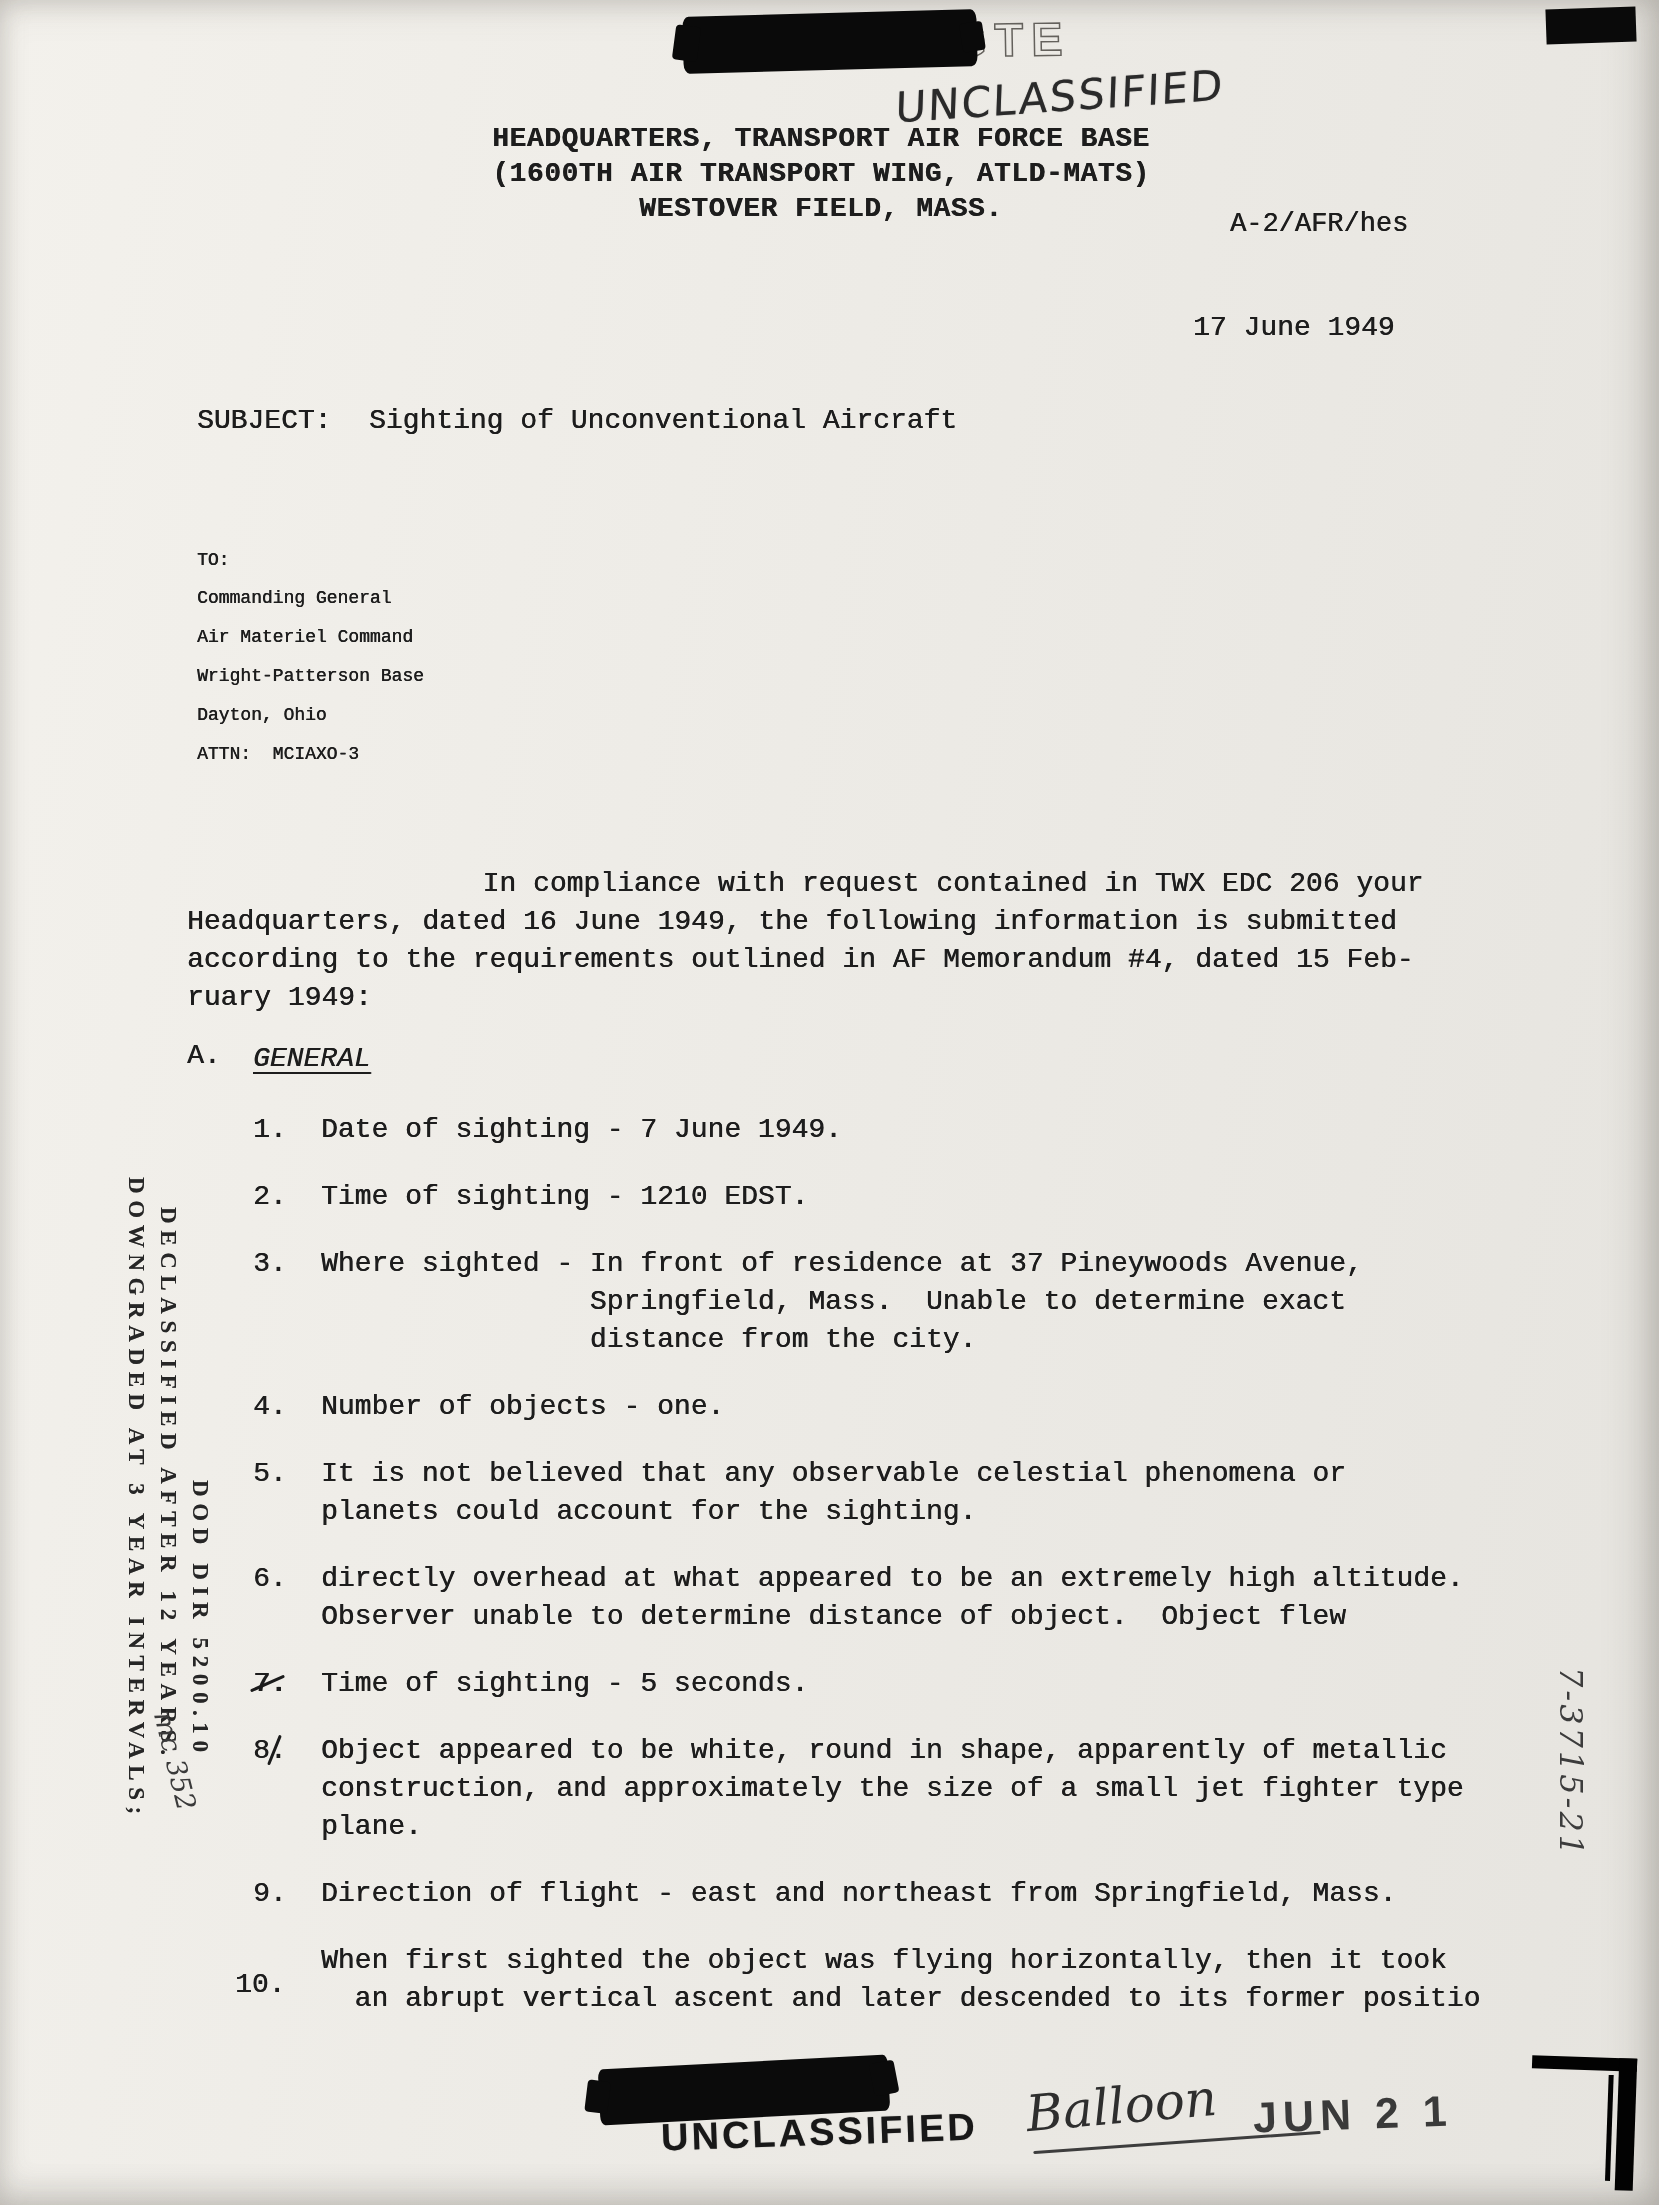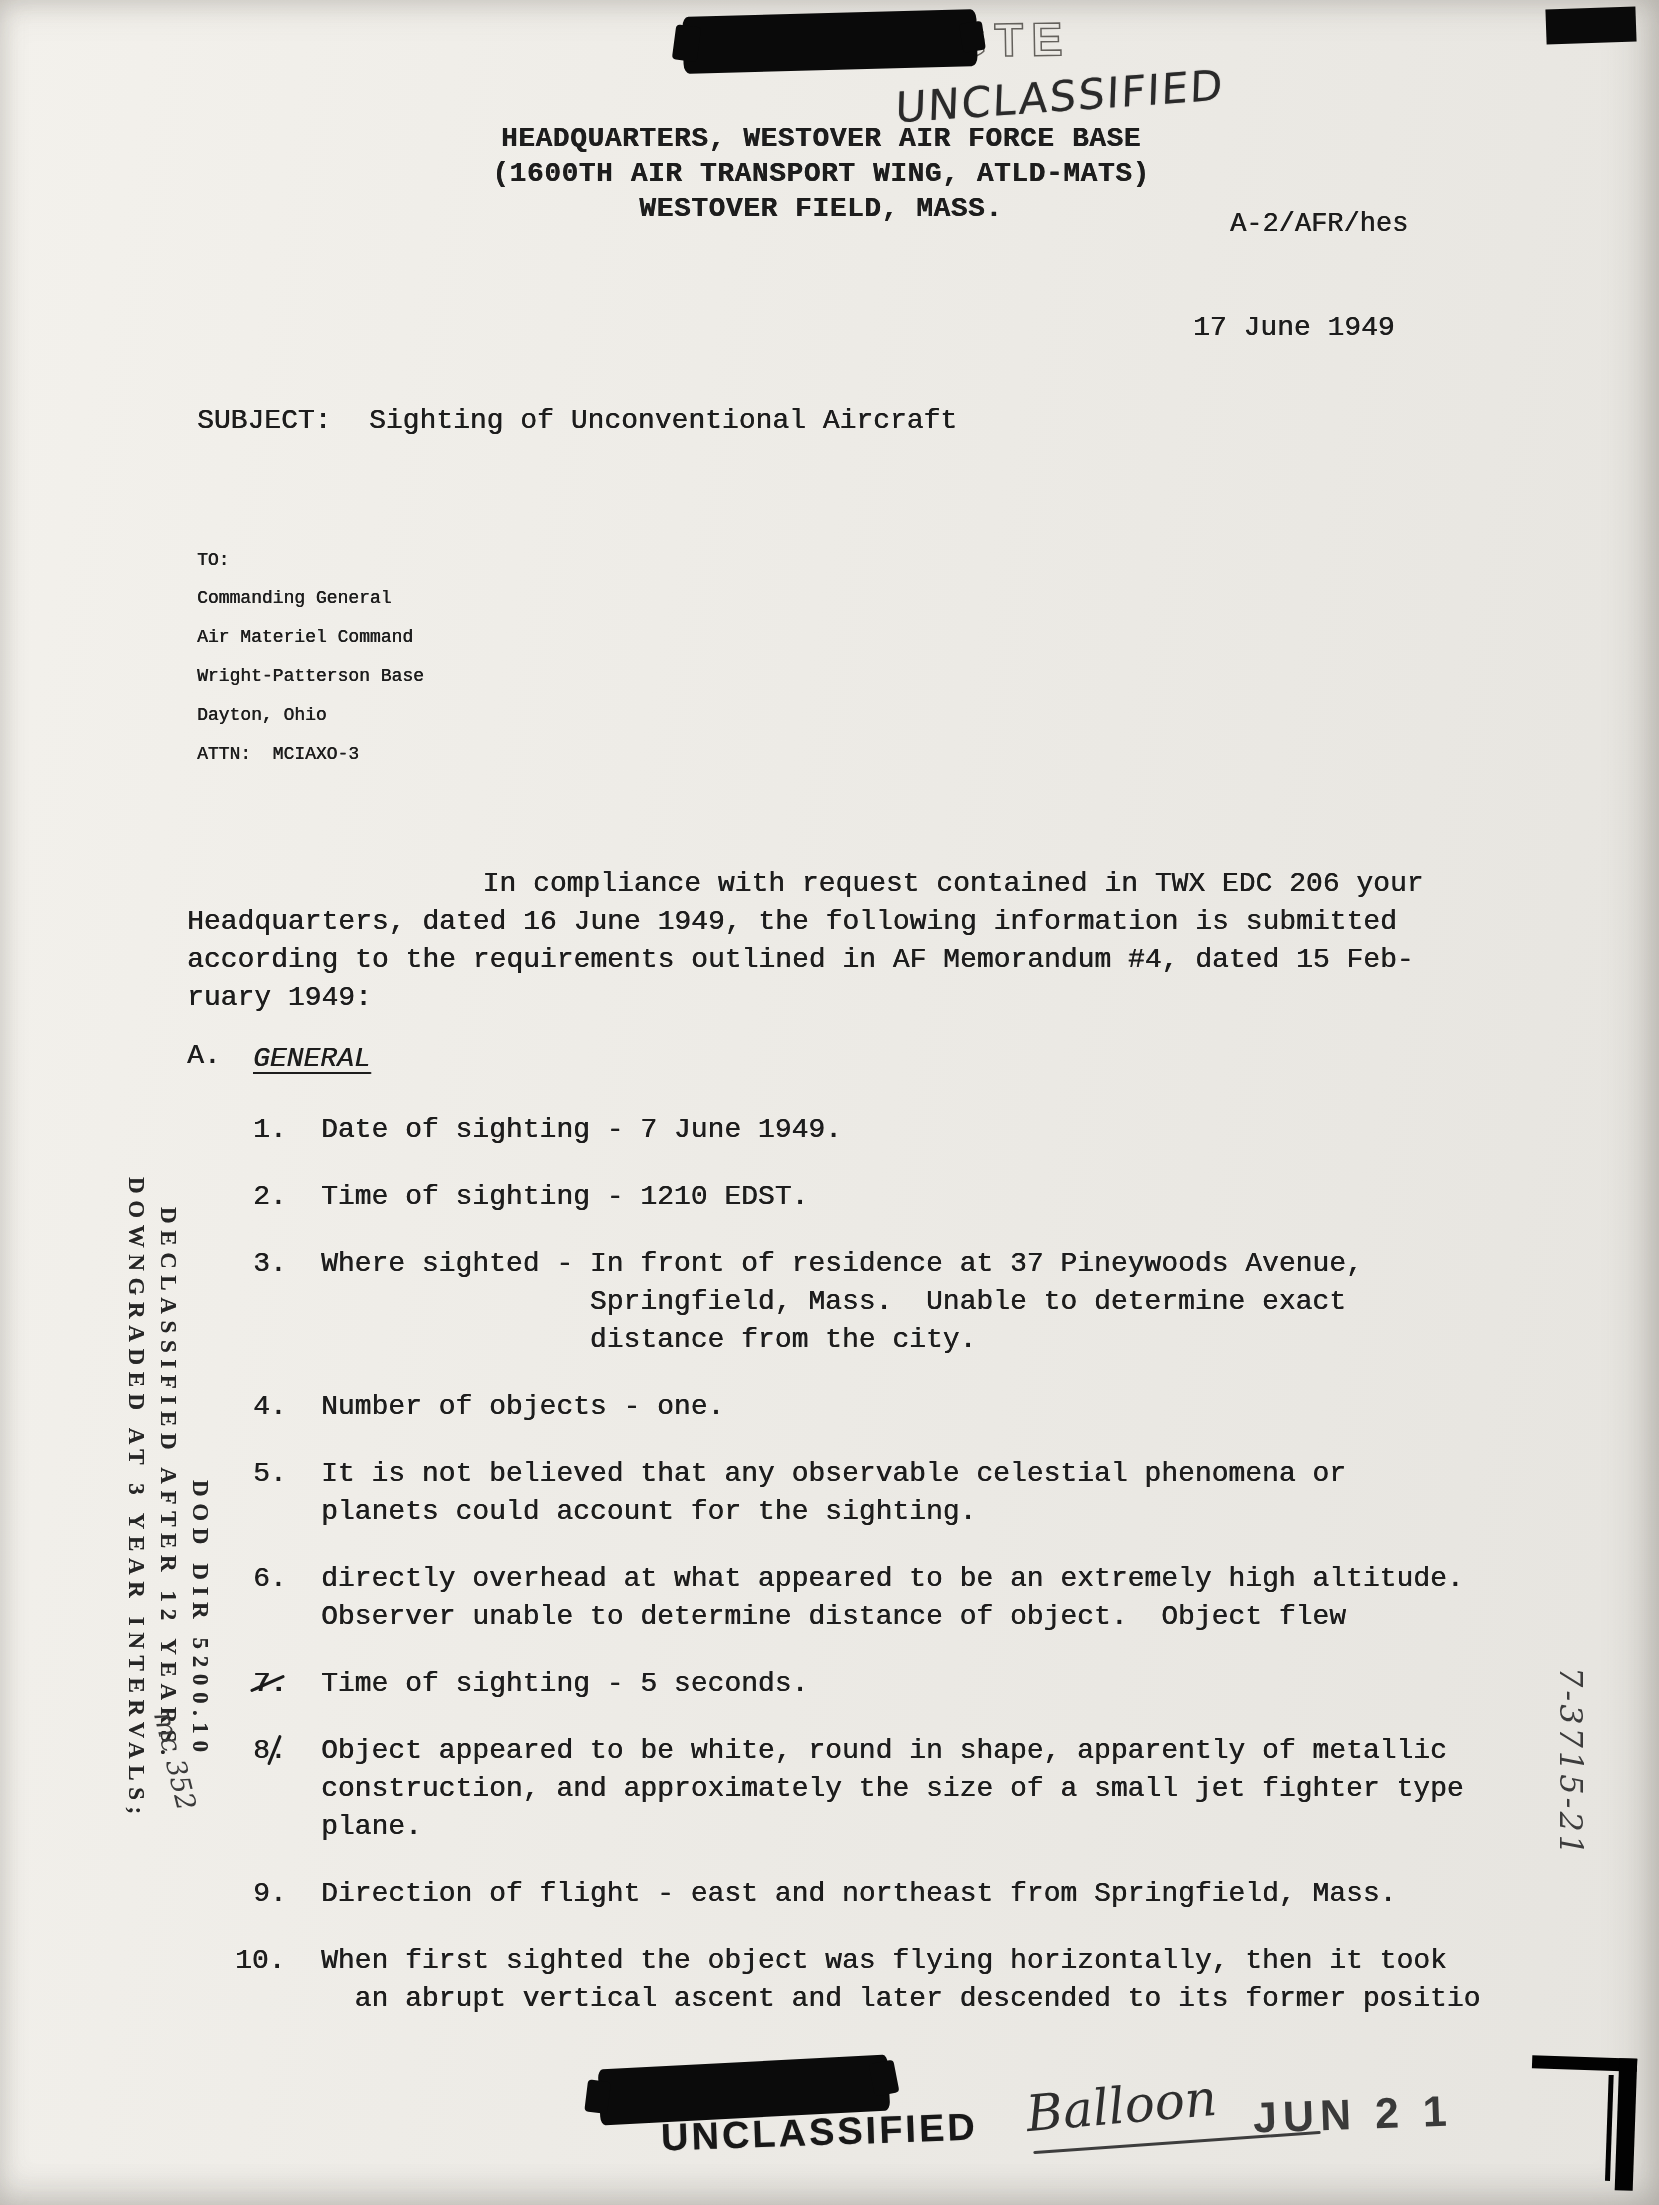--- a/index.html
+++ b/index.html
@@ -42,21 +42,21 @@
 
   
   .body-block { position:absolute; left:187px; top:865px; width:1364px; font-size:28px; }
   .l-ind10 { padding-left:10ch;text-align:center; }
   .section-head { margin-top:23px; display:flex; }
   .sec-label { width:66px; flex-shrink:0; white-space:pre; text-shadow:0.4px 0 0 currentColor; }
   .sec-title { text-decoration:underline; text-decoration-thickness:2px; text-underline-offset:6px; white-space:pre; line-height:38px; text-shadow:0.4px 0 0 currentColor;font-style:italic; }
   .list { margin-top:33px; }
   .item { display:flex; margin-bottom:29px; }
   .num { display:inline-block; margin-left:66px; width:68px; flex-shrink:0; white-space:pre; line-height:38px; text-shadow:0.4px 0 0 currentColor; position:relative; }
-  .item.i10 .num { margin-left:48px; width:86px; }
+  .item.i10 .num { margin-left:48px; width:86px;margin-top:24px; }
   .ind16 { padding-left:16ch; }
   .ind2 { padding-left:2ch; }
   .num.strike7 { text-shadow:1.3px 0 0 currentColor; }
   .num.strike7::before { content:""; position:absolute; left:-4px; top:17px; width:37px; height:3px; background:#1b1b1b; transform:rotate(-24deg); border-radius:1.5px; }
   .num.slash8::before { content:""; position:absolute; left:20px; top:2px; width:2.5px; height:32px; background:#1b1b1b; transform:rotate(22deg); border-radius:1.5px; }
 
   
   .margin-stamp { position:absolute; left:120px; top:1177px; height:667px;
     writing-mode:vertical-lr; text-orientation:sideways;
     font-family:"Liberation Serif",serif; font-weight:bold; font-size:23px; letter-spacing:6.6px; color:#262626; line-height:32px;
@@ -87,21 +87,21 @@
 <body>
 
 <div class="page">
 
   <div class="tr-bar"></div>
   <div class="stamp-partial">GTE</div>
   <div class="redact-top"></div>
   <div class="unclass-top">UNCLASSIFIED</div>
 
   <div class="hq">
-    <div class="hq-l">HEADQUARTERS, WESTOVER AIR FORCE BASE</div>
+    <div class="hq-l">HEADQUARTERS, TRANSPORT AIR FORCE BASE</div>
     <div class="hq-l">(1600TH AIR TRANSPORT WING, ATLD-MATS)</div>
     <div class="hq-l">WESTOVER FIELD, MASS.</div>
   </div>
   <div class="ref mono">
     <div class="tline">A-2/AFR/hes</div>
   </div>
   <div class="date mono">
     <div class="tline">17 June 1949</div>
   </div>
 

